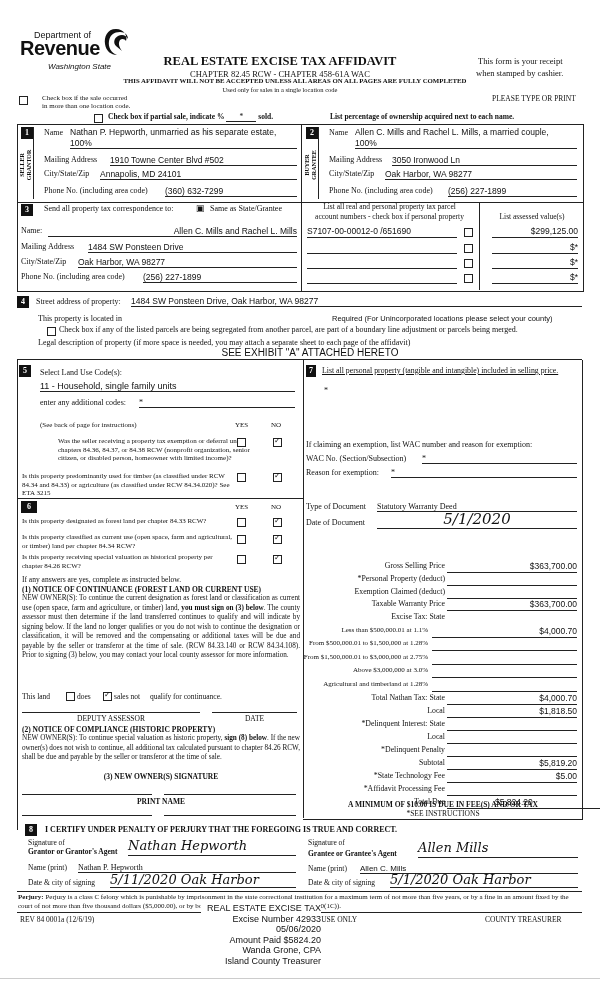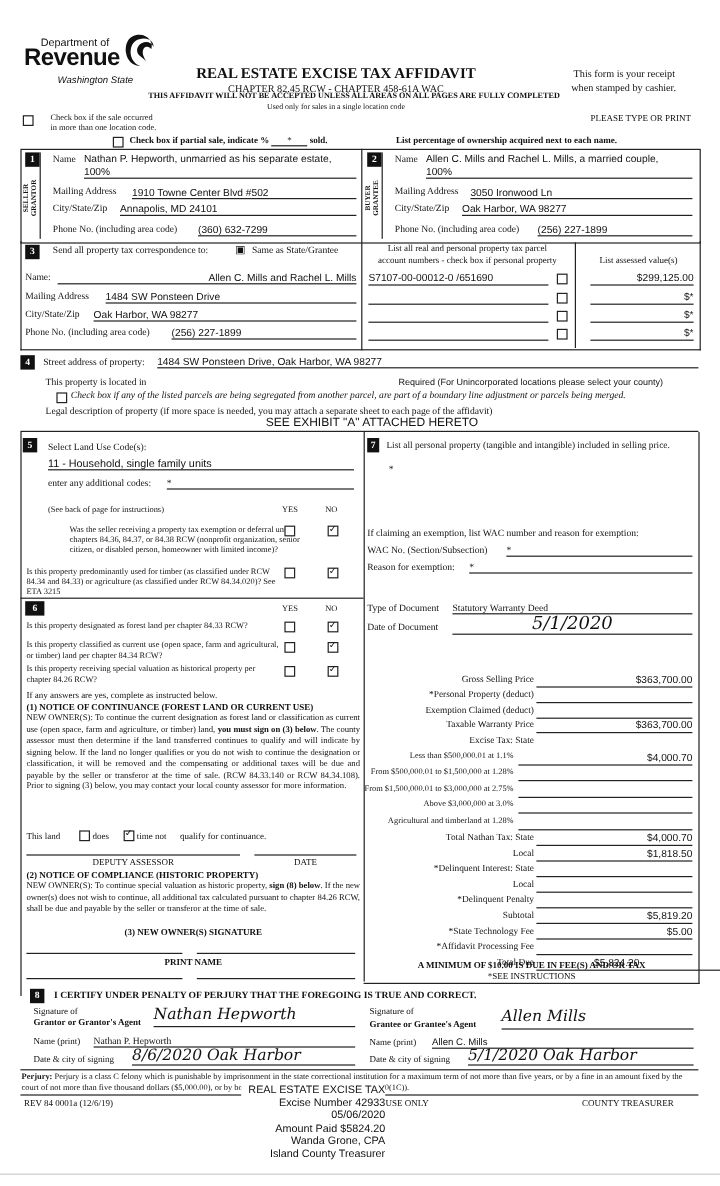--- a/index.html
+++ b/index.html
@@ -127,21 +127,21 @@
       <div class="abs val" style="left:492px;top:272px;width:86px;text-align:right;border-bottom:1px solid #222;height:11px;">$*</div>
     </div>
   </div>
 
 <div class="num" style="left:17px;top:296px;">4</div>
 <div class="abs" style="left:36px;top:297px;font-size:8px;">Street address of property:</div>
 <div class="abs val" style="left:131px;top:296px;width:451px;border-bottom:1px solid #222;">1484 SW Ponsteen Drive, Oak Harbor, WA 98277</div>
 <div class="abs" style="left:38px;top:314px;font-size:8px;">This property is located in</div>
 <div class="abs sans" style="left:332px;top:314px;font-size:7.5px;">Required (For Unincorporated locations please select your county)</div>
 <div class="cb" style="left:47px;top:327px;"></div>
-<div class="abs" style="left:59px;top:325px;font-size:8px;white-space:nowrap;font-style:italic;">Check box if any of the listed parcels are being segregated from another parcel, are part of a boundary line adjustment or parcels being merged.</div>
+<div class="abs" style="left:59px;top:325px;font-size:8px;white-space:nowrap;">Check box if any of the listed parcels are being segregated from another parcel, are part of a boundary line adjustment or parcels being merged.</div>
 <div class="abs" style="left:38px;top:338px;font-size:8px;white-space:nowrap;">Legal description of property (if more space is needed, you may attach a separate sheet to each page of the affidavit)</div>
 <div class="abs sans" style="left:38px;top:347px;width:544px;text-align:center;font-size:10px;">SEE EXHIBIT "A" ATTACHED HERETO</div>
 <div class="line" style="left:17px;top:359px;width:565px;"></div>
 
 <div class="abs" style="left:17px;top:360px;width:1px;height:470px;background:#222;"></div>
 <div class="abs" style="left:582px;top:360px;width:1px;height:460px;background:#222;"></div>
 <div class="abs" style="left:303px;top:360px;width:1px;height:458px;background:#222;"></div>
 
 <div class="num" style="left:19px;top:365px;">5</div>
 <div class="abs" style="left:40px;top:368px;font-size:8px;">Select Land Use Code(s):</div>
@@ -175,40 +175,40 @@
 <div class="abs" style="left:22px;top:575px;font-size:7.5px;">If any answers are yes, complete as instructed below.</div>
 <div class="abs b" style="left:22px;top:585px;font-size:7.5px;white-space:nowrap;">(1) NOTICE OF CONTINUANCE (FOREST LAND OR CURRENT USE)</div>
 <div class="abs" style="left:22px;top:594px;width:278px;font-size:7.2px;line-height:9.5px;text-align:justify;">
   <span>NEW OWNER(S): To continue the current designation as forest land or classification as current use (open space, farm and agriculture, or timber) land,</span>
   <b>you must sign on (3) below</b><span>. The county assessor must then determine if the land transferred continues to qualify and will indicate by signing below. If the land no longer qualifies or you do not wish to continue the designation or classification, it will be removed and the compensating or additional taxes will be due and payable by the seller or transferor at the time of sale. (RCW 84.33.140 or RCW 84.34.108). Prior to signing (3) below, you may contact your local county assessor for more information.</span>
 </div>
 <div class="abs" style="left:22px;top:692px;font-size:7.5px;">This land</div>
 <div class="cb" style="left:66px;top:692px;"></div>
 <div class="abs" style="left:77px;top:692px;font-size:7.5px;">does</div>
 <div class="cb checked" style="left:103px;top:692px;"></div>
-<div class="abs" style="left:114px;top:692px;font-size:7.5px;">time not</div>
+<div class="abs" style="left:114px;top:692px;font-size:7.5px;">sales not</div>
 <div class="abs" style="left:150px;top:692px;font-size:7.5px;">qualify for continuance.</div>
 <div class="line" style="left:22px;top:712px;width:178px;"></div>
 <div class="line" style="left:212px;top:712px;width:85px;"></div>
 <div class="abs" style="left:22px;top:714px;width:178px;text-align:center;font-size:7.5px;">DEPUTY ASSESSOR</div>
 <div class="abs" style="left:212px;top:714px;width:85px;text-align:center;font-size:7.5px;">DATE</div>
 <div class="abs b" style="left:22px;top:725px;font-size:7.5px;">(2) NOTICE OF COMPLIANCE (HISTORIC PROPERTY)</div>
 <div class="abs" style="left:22px;top:734px;width:278px;font-size:7.2px;line-height:9.5px;text-align:justify;">
   <span>NEW OWNER(S): To continue special valuation as historic property,</span>
   <b>sign (8) below</b><span>. If the new owner(s) does not wish to continue, all additional tax calculated pursuant to chapter 84.26 RCW, shall be due and payable by the seller or transferor at the time of sale.</span>
 </div>
 <div class="abs b" style="left:22px;top:772px;width:278px;text-align:center;font-size:7.5px;">(3) NEW OWNER(S) SIGNATURE</div>
 <div class="line" style="left:22px;top:794px;width:130px;"></div>
 <div class="line" style="left:164px;top:794px;width:132px;"></div>
 <div class="abs b" style="left:22px;top:797px;width:278px;text-align:center;font-size:7.5px;">PRINT NAME</div>
 <div class="line" style="left:22px;top:815px;width:130px;"></div>
 <div class="line" style="left:164px;top:815px;width:132px;"></div>
 
 <div class="num" style="left:306px;top:365px;width:10px;">7</div>
-<div class="abs" style="left:322px;top:366px;font-size:7.8px;white-space:nowrap;">List all personal property (tangible and intangible) included in selling price.</div>
+<div class="abs" style="left:322px;top:366px;font-size:7.8px;white-space:nowrap;text-decoration:underline;">List all personal property (tangible and intangible) included in selling price.</div>
 <div class="abs" style="left:324px;top:386px;font-size:8px;">*</div>
 <div class="abs" style="left:306px;top:440px;font-size:8px;">If claiming an exemption, list WAC number and reason for exemption:</div>
 <div class="abs" style="left:306px;top:454px;font-size:8px;">WAC No. (Section/Subsection)</div>
 <div class="abs" style="left:422px;top:454px;width:155px;border-bottom:1px solid #222;font-size:8px;">*</div>
 <div class="abs" style="left:306px;top:468px;font-size:8px;">Reason for exemption:</div>
 <div class="abs" style="left:391px;top:468px;width:186px;border-bottom:1px solid #222;font-size:8px;">*</div>
 <div class="abs" style="left:306px;top:502px;font-size:8px;">Type of Document</div>
 <div class="abs" style="left:377px;top:502px;width:200px;border-bottom:1px solid #222;font-size:8px;">Statutory Warranty Deed</div>
 <div class="abs" style="left:306px;top:518px;font-size:8px;">Date of Document</div>
 <div class="abs sig" style="left:377px;top:510px;width:200px;border-bottom:1px solid #222;text-align:center;font-size:15px;">5/1/2020</div>
@@ -258,21 +258,21 @@
 <div class="line" style="left:303px;top:819px;width:280px;"></div>
 
 <div class="num" style="left:25px;top:824px;">8</div>
 <div class="abs b" style="left:45px;top:825px;font-size:8px;white-space:nowrap;">I CERTIFY UNDER PENALTY OF PERJURY THAT THE FOREGOING IS TRUE AND CORRECT.</div>
 <div class="abs" style="left:28px;top:838px;font-size:7.5px;">Signature of</div>
 <div class="abs b" style="left:28px;top:847px;font-size:7.5px;">Grantor or Grantor's Agent</div>
 <div class="abs sig" style="left:128px;top:838px;width:168px;border-bottom:1px solid #222;height:17px;">Nathan Hepworth</div>
 <div class="abs" style="left:28px;top:863px;font-size:7.5px;">Name (print)</div>
 <div class="abs" style="left:78px;top:863px;width:218px;border-bottom:1px solid #222;font-size:8px;">Nathan P. Hepworth</div>
 <div class="abs" style="left:28px;top:878px;font-size:7.5px;">Date &amp; city of signing</div>
-<div class="abs sig" style="left:110px;top:872px;width:186px;border-bottom:1px solid #222;">8/6/2020 Oak Harbor</div>
+<div class="abs sig" style="left:110px;top:872px;width:186px;border-bottom:1px solid #222;">5/11/2020 Oak Harbor</div>
 
 <div class="abs" style="left:308px;top:838px;font-size:7.5px;">Signature of</div>
 <div class="abs b" style="left:308px;top:849px;font-size:7.5px;">Grantee or Grantee's Agent</div>
 <div class="abs sig" style="left:418px;top:840px;width:160px;border-bottom:1px solid #222;height:17px;">Allen Mills</div>
 <div class="abs" style="left:308px;top:864px;font-size:7.5px;">Name (print)</div>
 <div class="abs sans" style="left:360px;top:864px;width:218px;border-bottom:1px solid #222;font-size:8px;">Allen C. Mills</div>
 <div class="abs" style="left:308px;top:878px;font-size:7.5px;">Date &amp; city of signing</div>
 <div class="abs sig" style="left:390px;top:872px;width:188px;border-bottom:1px solid #222;">5/1/2020 Oak Harbor</div>
 <div class="line" style="left:17px;top:891px;width:565px;"></div>
 

